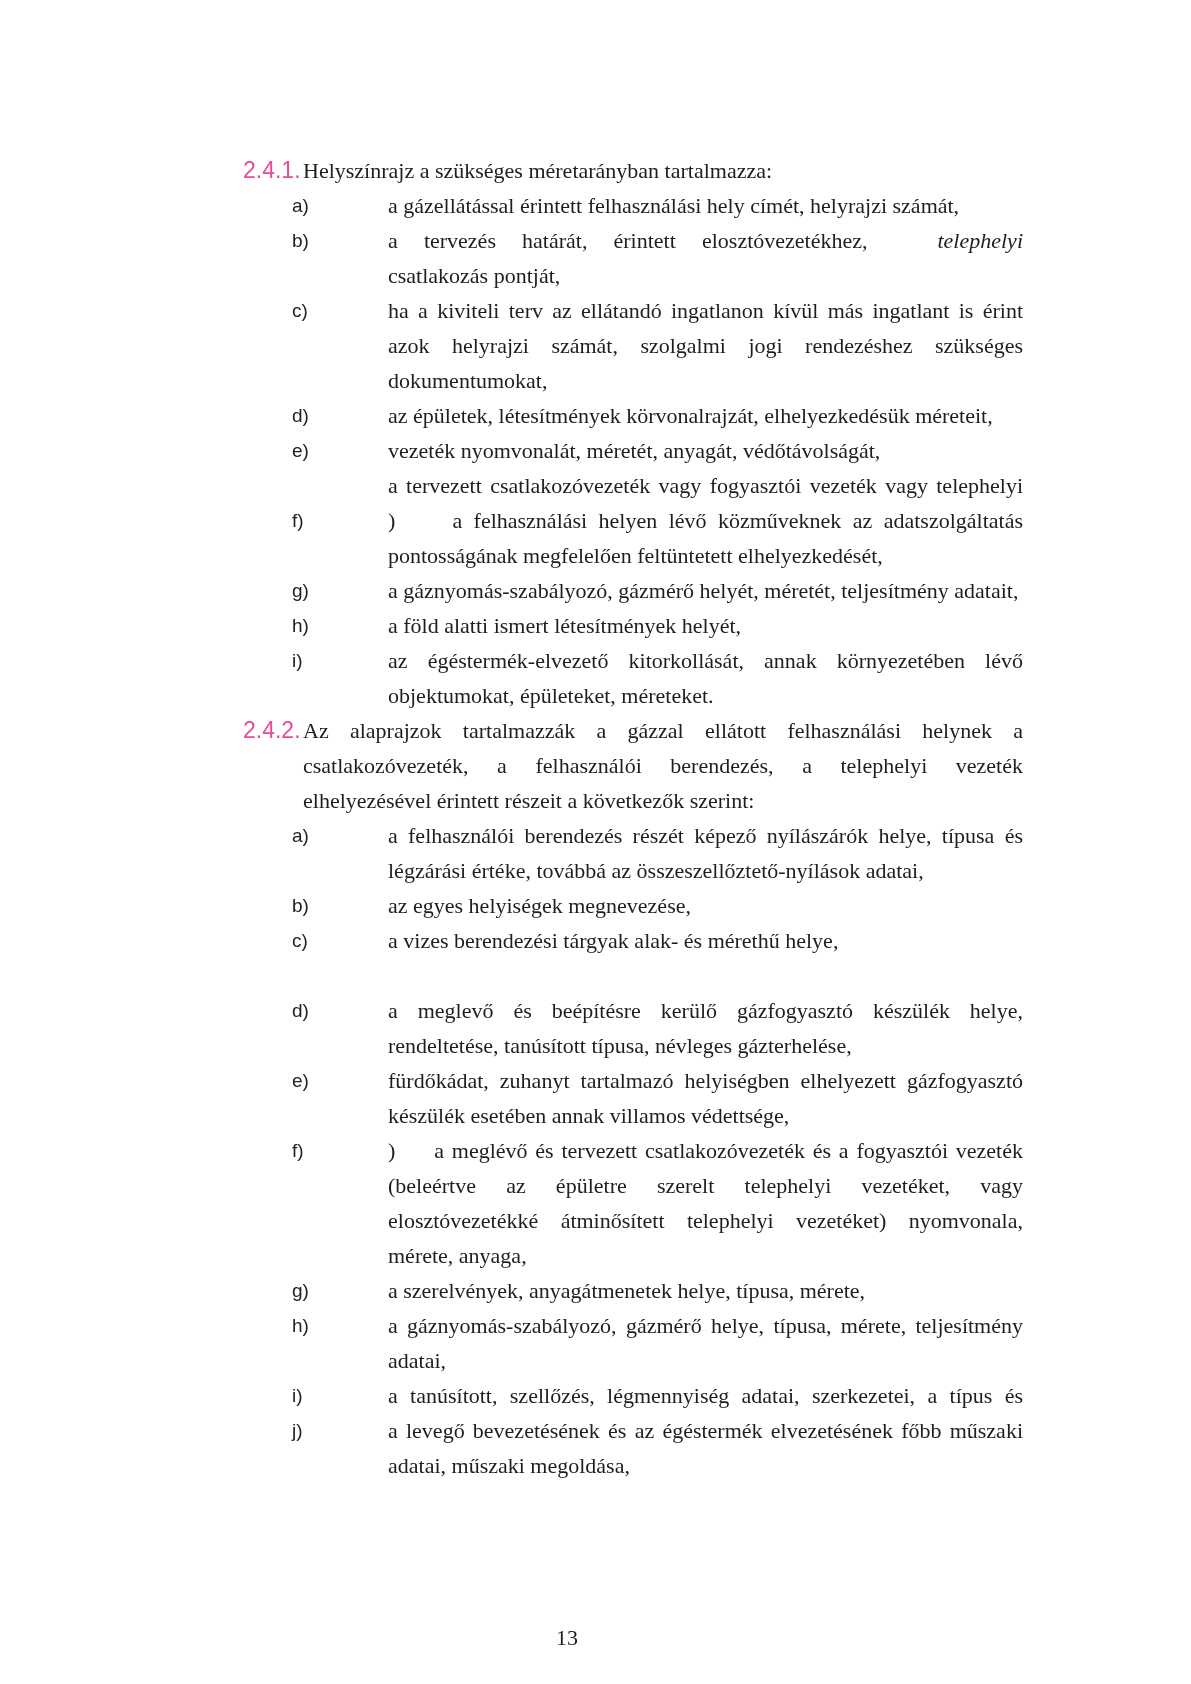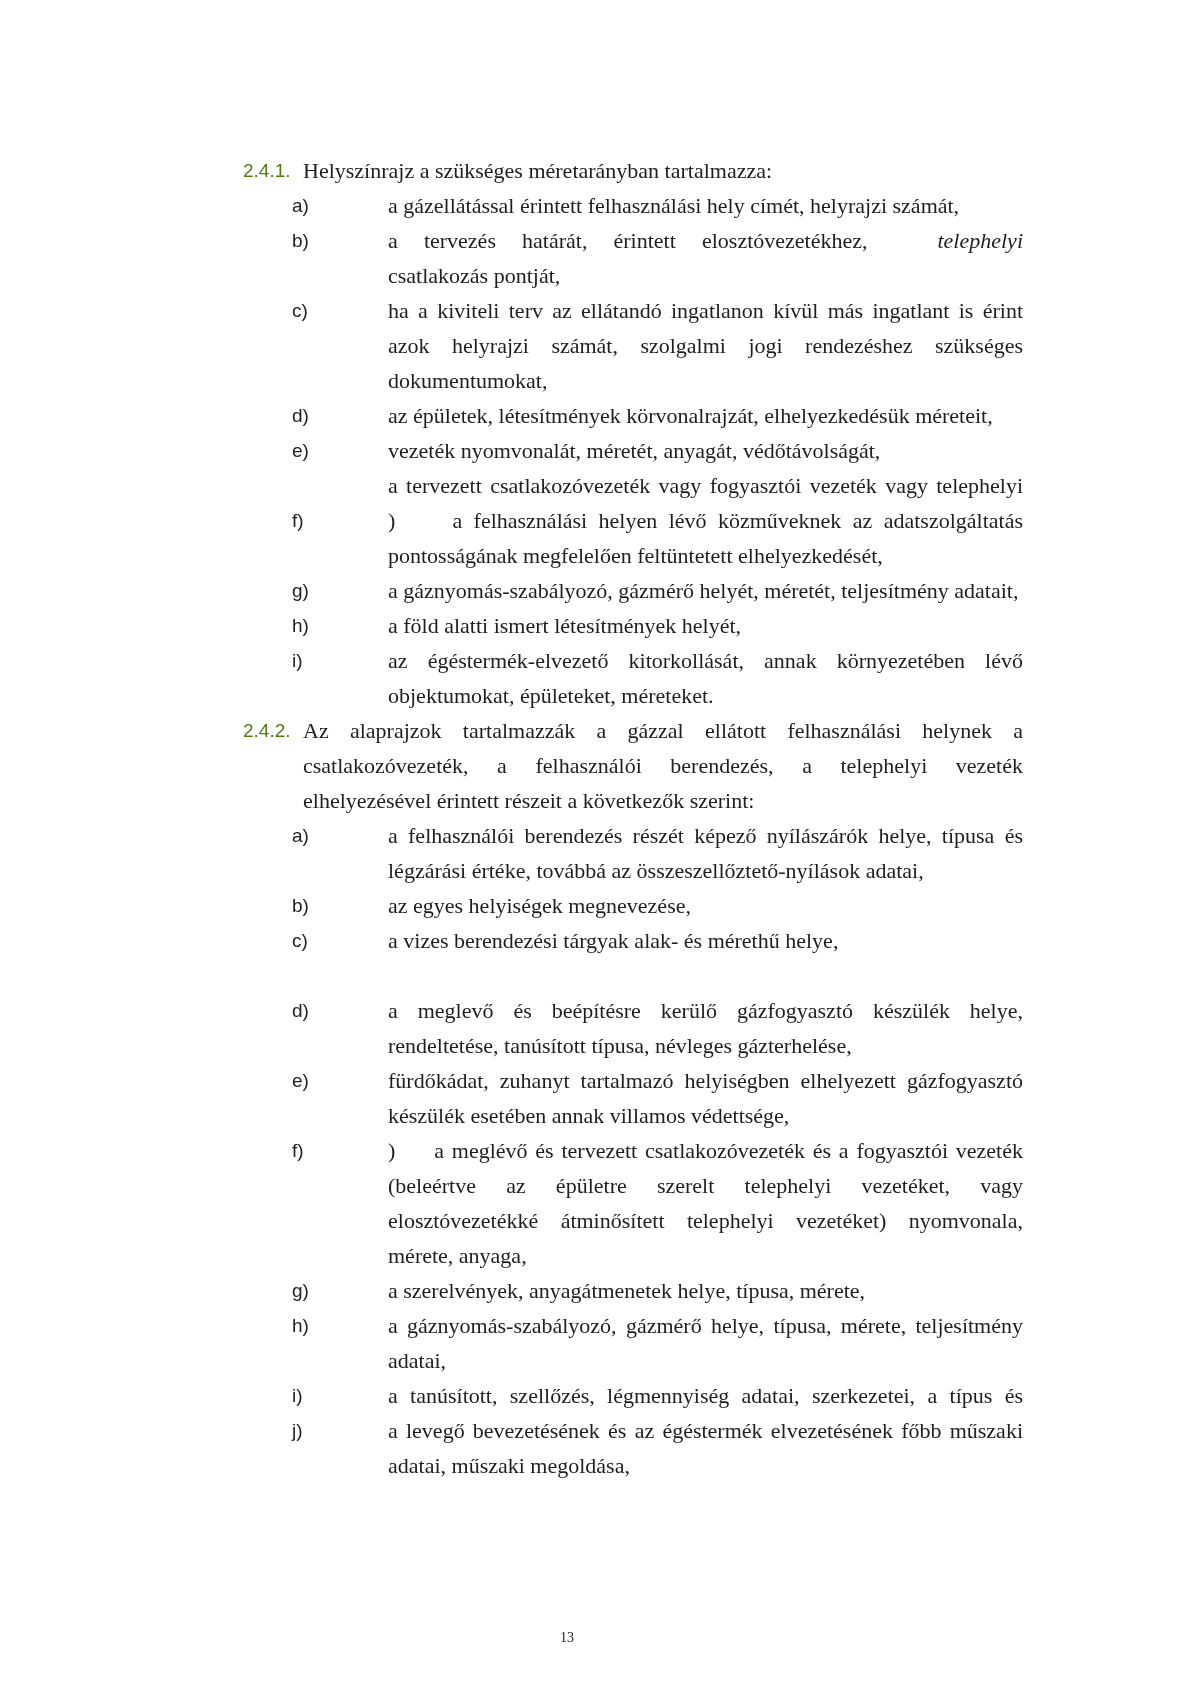--- a/index.html
+++ b/index.html
@@ -19,23 +19,23 @@
     left: 243px;
     top: 153px;
     width: 780px;
   }
   .section { position: relative; }
   .sec-num {
     position: absolute;
     left: 0;
     top: 0;
     font-family: "Liberation Sans", "DejaVu Sans", sans-serif;
-    font-size: 19px;
+    font-size: 23px;
     line-height: 35px;
-    color: #4d7c0f;
+    color: #ec4899;
   }
   .sec-intro { margin-left: 60px; }
   .item { position: relative; padding-left: 145px; }
   .item.gap { margin-top: 35px; }
   .item-label {
     position: absolute;
     left: 49px;
     top: 0;
     font-family: "Liberation Sans", "DejaVu Sans", sans-serif;
     font-size: 19px;
@@ -46,21 +46,21 @@
   .line.j { text-align: justify; text-align-last: justify; }
   .line-split { display: flex; justify-content: space-between; }
   .split-main { flex: 1 1 auto; text-align: justify; text-align-last: justify; }
   .split-tail { flex: 0 0 auto; margin-left: 70px; font-style: italic; }
   .page-number {
     position: absolute;
     top: 1620px;
     left: 527px;
     width: 80px;
     text-align: center;
-    font-size: 14px;
+    font-size: 22px;
     line-height: 35px;
   }
 </style>
 </head>
 <body>
 
 <div class="page">
   <div class="content">
       <div class="section">
         <div class="sec-num">2.4.1.</div>

